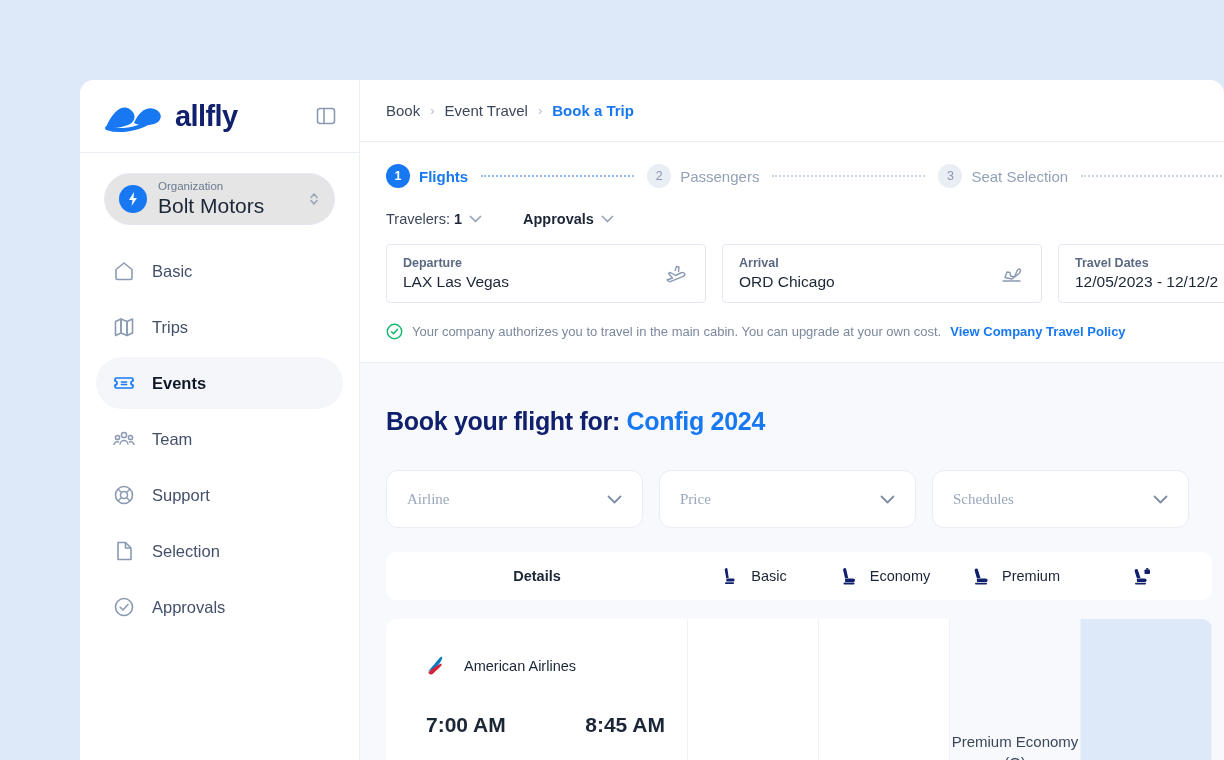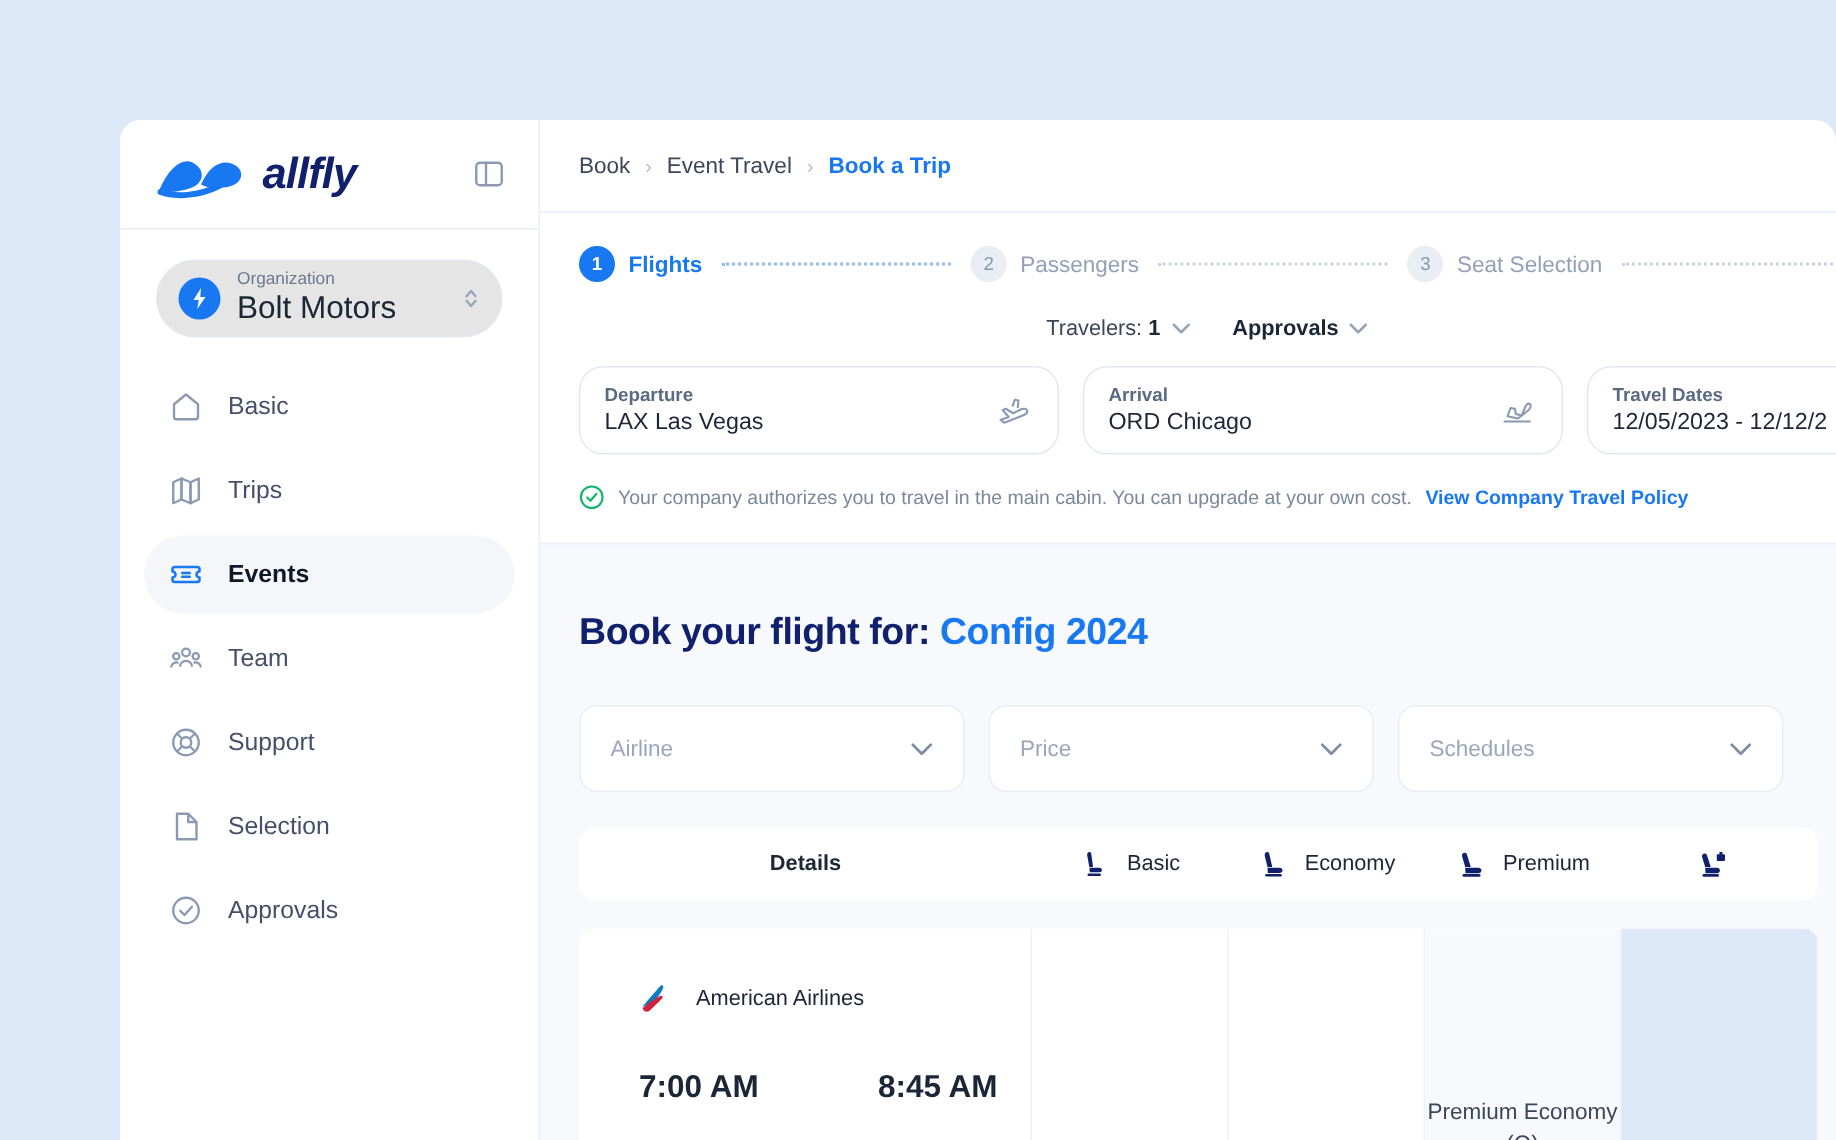--- a/index.html
+++ b/index.html
@@ -25,21 +25,20 @@
     background: #ffffff;
     border-right: 1px solid #eaeef5;
     flex-shrink: 0;
   }
   .sidebar-header {
     height: 73px;
     display: flex; align-items: center;
     padding: 0 22px 0 24px;
     border-bottom: 1px solid #eaeef5;
     justify-content: space-between;
-    font-style: italic;
   }
   .brand { display: flex; align-items: center; gap: 9px; }
   .brand-logo { width: 62px; height: 34px; flex-shrink: 0; }
   .brand-name {
     font-size: 29px; font-weight: bold;
     color: #10206c; letter-spacing: -0.6px;
   }
   .panel-toggle { width: 22px; height: 22px; cursor: pointer; }
   .org-wrap { padding: 20px 24px 6px 24px; }
   .org-select {
@@ -99,33 +98,33 @@
   .step.active .step-num { background: #1878f2; color: #fff; font-weight: bold; }
   .step-label { font-size: 15px; color: #93a1b7; white-space: nowrap; }
   .step.active .step-label { color: #1878f2; font-weight: bold; }
   .step-line {
     width: 153px; height: 1px; margin: 0 13px;
     border-top: 2px dotted #c9d4e3; flex-shrink: 0;
   }
   .step-line.done { border-top-color: #8fbcf5; }
   .trip-controls {
     display: flex; align-items: center;
-    gap: 28px; padding: 23px 0 0 26px; justify-content: center;
+    gap: 41px; padding: 23px 0 0 26px;
   }
   .tc { display: flex; align-items: center; gap: 7px; cursor: pointer; }
   .tc-text { font-size: 14.5px; color: #3b4758; }
   .tc-text b { color: #1b2636; }
   .tc-text.strong { font-weight: bold; color: #1b2636; }
   .chev { width: 13px; height: 8px; flex-shrink: 0; }
   .search-fields {
     display: flex; gap: 16px; padding: 17px 0 0 26px;
   }
   .field {
     height: 59px; width: 320px;
-    border: 1px solid #e3e8f0; border-radius: 16px;
+    border: 1px solid #e3e8f0; border-radius: 4px;
     display: flex; align-items: center;
     padding: 0 16px; gap: 10px;
     background: #fff; cursor: pointer; flex-shrink: 0;
   }
   .field-col { flex: 1; line-height: 1.2; min-width: 0; }
   .field-label { font-size: 12.5px; color: #5b6a82; font-weight: bold; }
   .field-value { font-size: 15.5px; color: #1b2636; margin-top: 2px; white-space: nowrap; }
   .field-icon { width: 26px; height: 26px; flex-shrink: 0; }
   .policy {
     display: flex; align-items: center;
@@ -133,21 +132,21 @@
   }
   .policy-text { font-size: 13px; color: #7b889c; }
   .policy-link { font-size: 13px; color: #1878f2; font-weight: bold; cursor: pointer; }
   .results {
     flex: 1; background: #f7f9fc;
     padding: 44px 0 0 26px; min-height: 0;
     border-top: 1px solid #eaeef5;
   }
   .results-title { font-size: 25px; font-weight: bold; color: #10206c; letter-spacing: -0.3px; }
   .results-title .ev { color: #1878f2; }
-  .filters { display: flex; gap: 16px; margin-top: 34px; }
+  .filters { display: flex; gap: 16px; margin-top: 34px; font-family: Liberation Serif, serif; }
   .filter {
     width: 257px; height: 58px;
     background: #fff; border: 1px solid #e9edf4;
     border-radius: 12px; display: flex;
     align-items: center; justify-content: space-between;
     padding: 0 20px; cursor: pointer; flex-shrink: 0;
   }
   .filter-label { font-size: 15px; color: #9aa7ba; }
   .table-head {
     margin-top: 24px; height: 48px;

